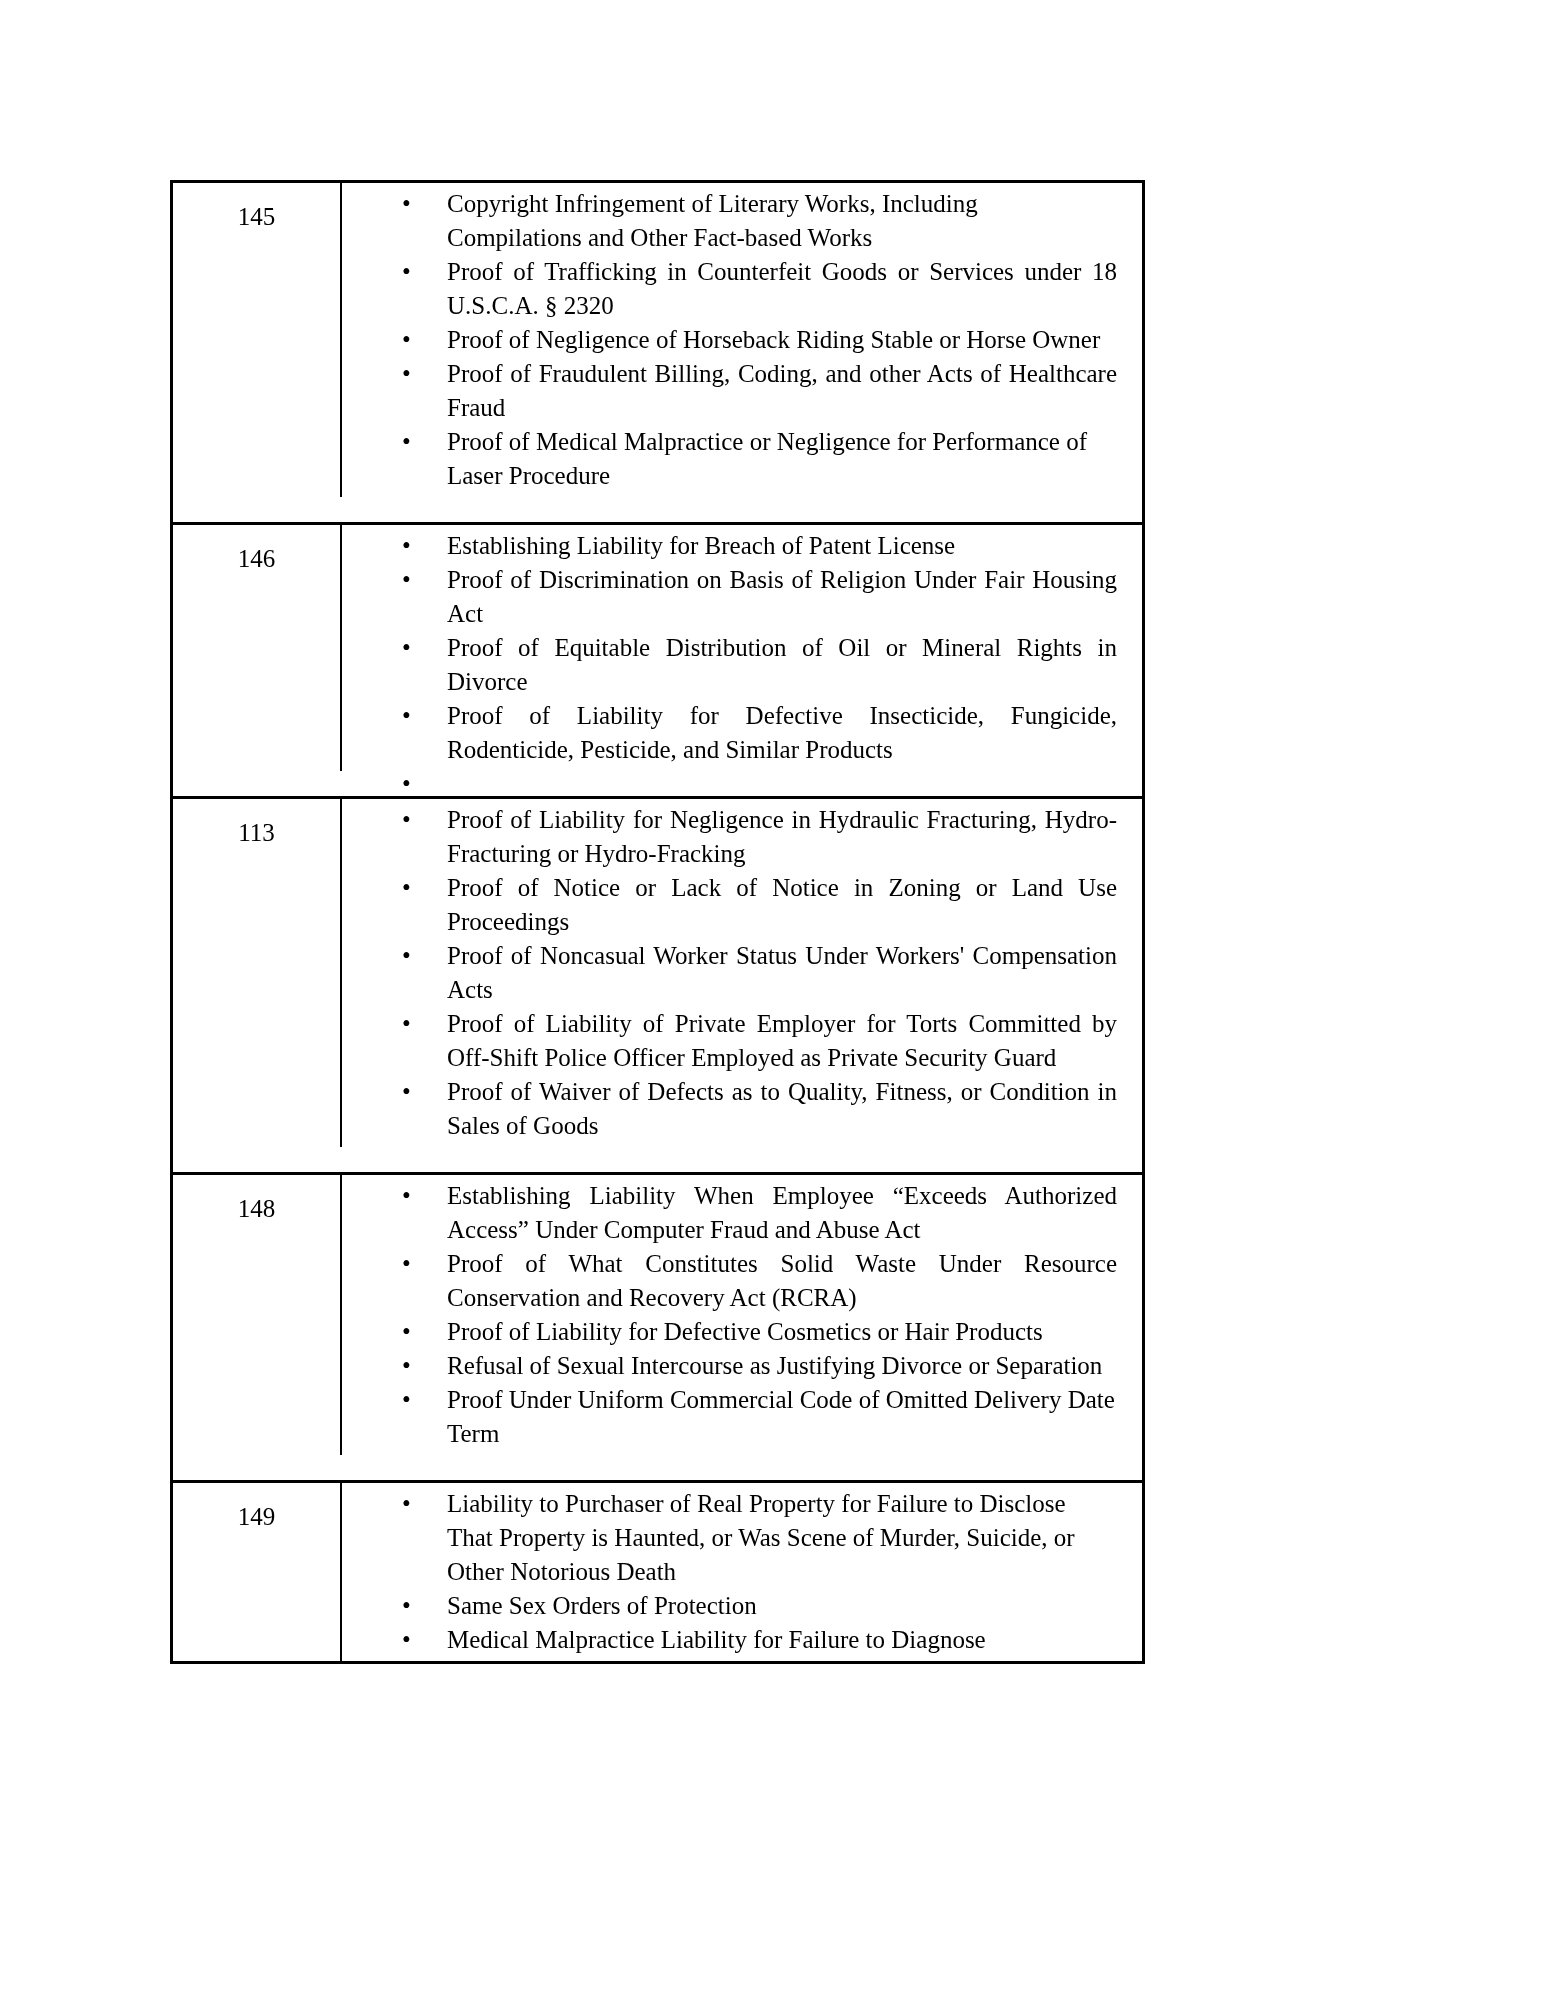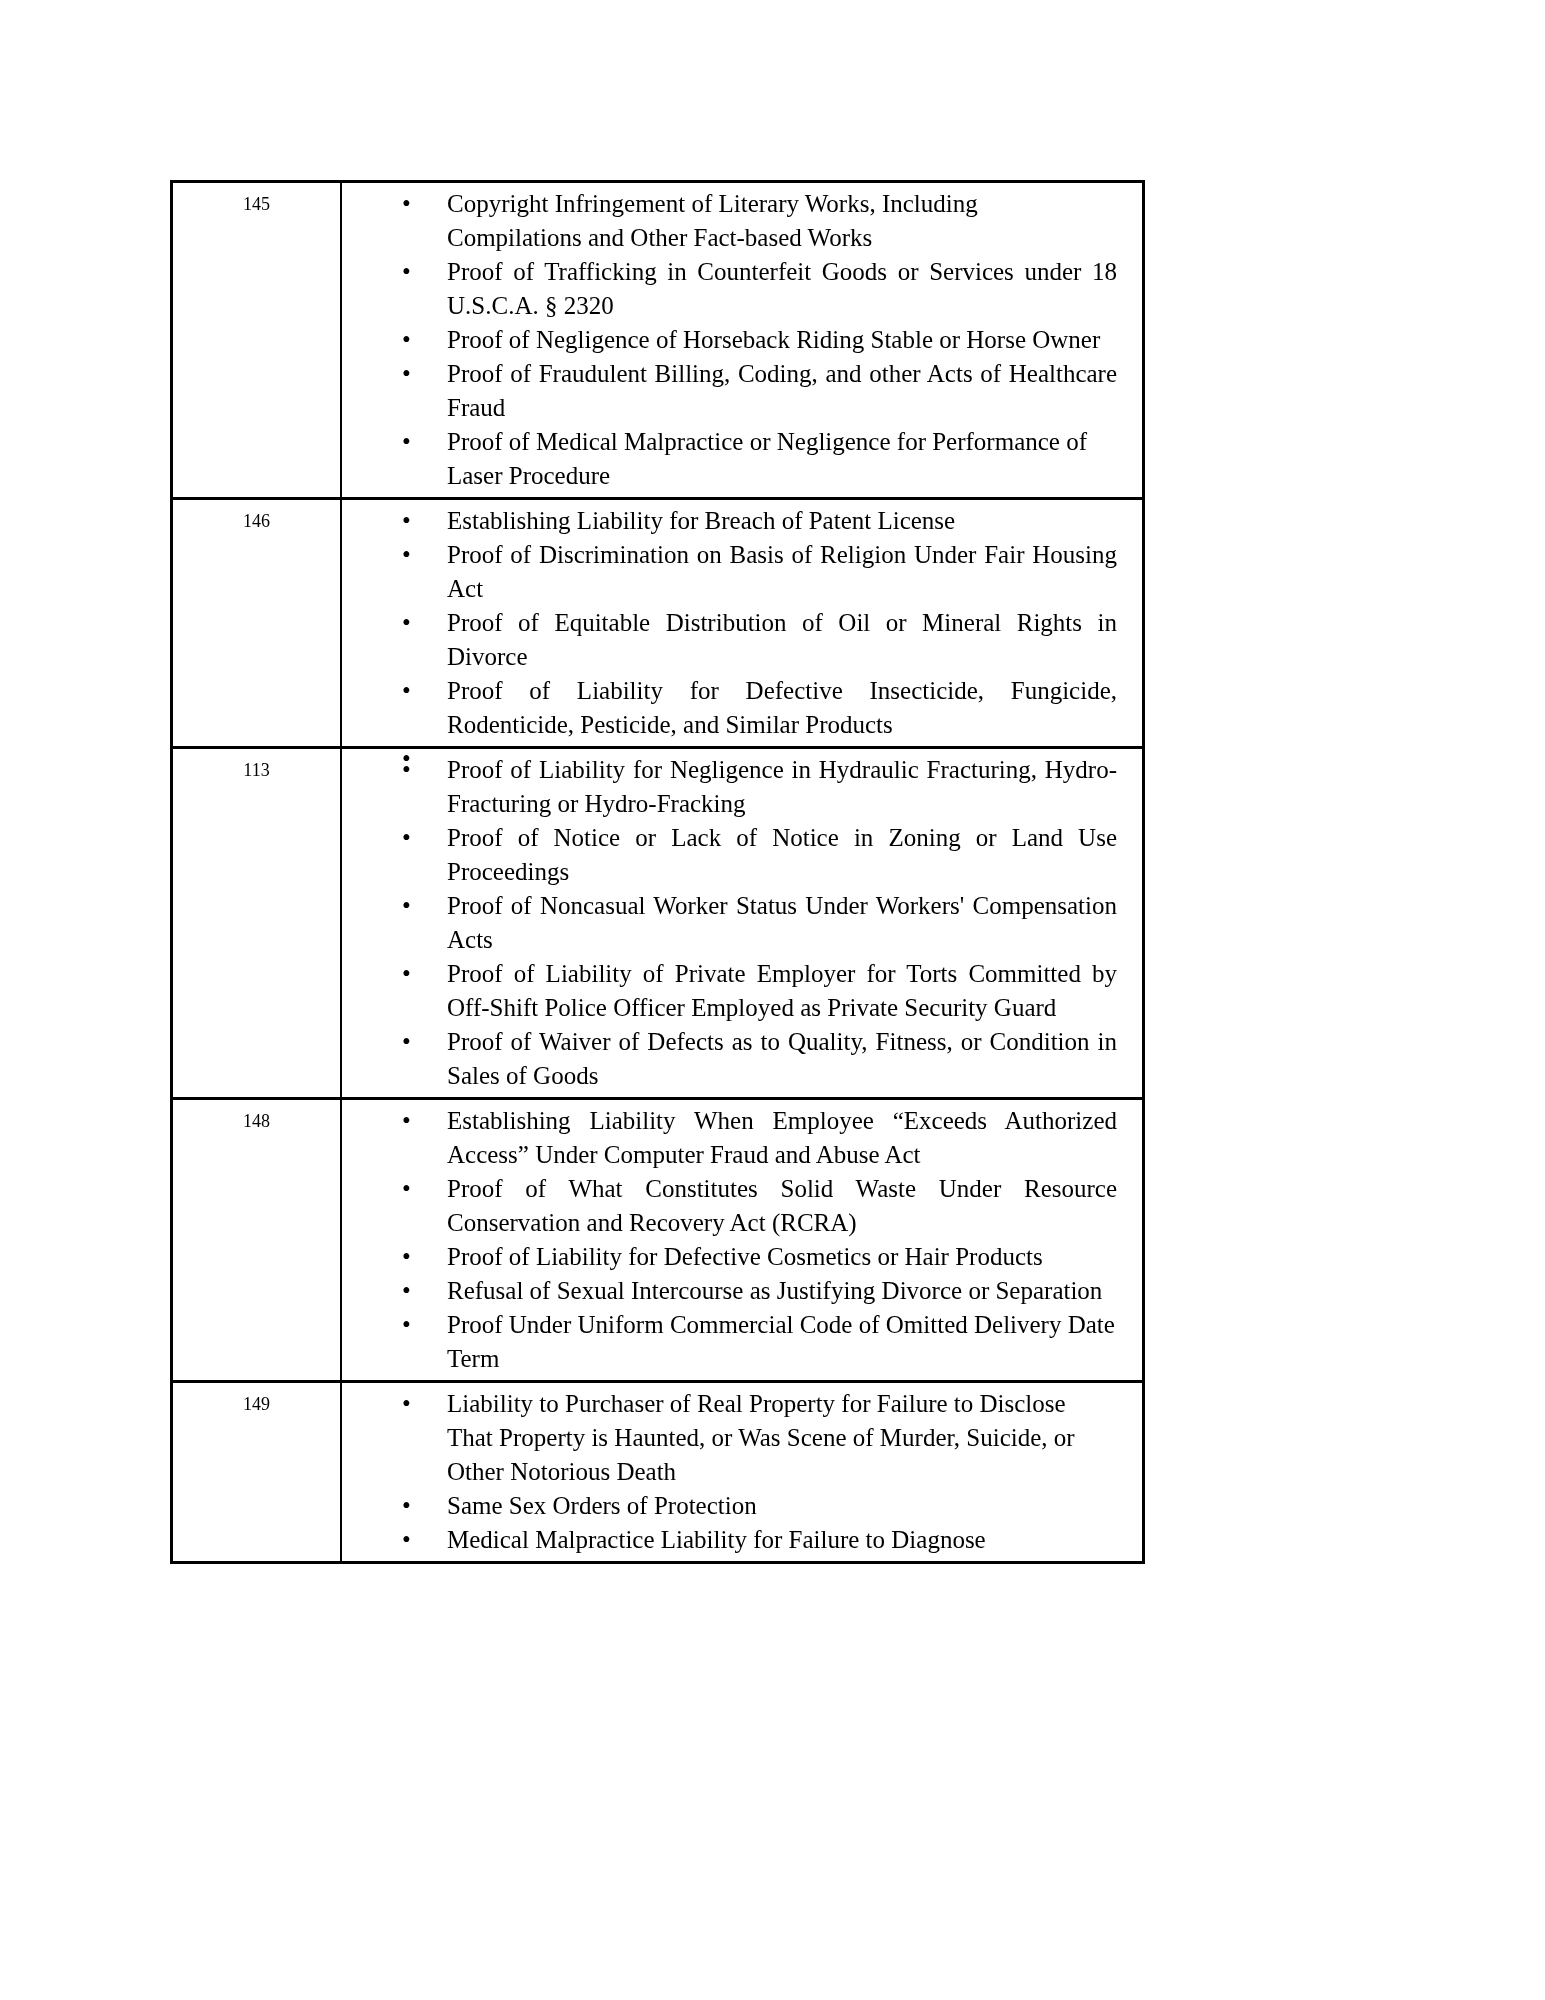--- a/index.html
+++ b/index.html
@@ -14,30 +14,30 @@
   }
   .doc-table {
     position: absolute;
     left: 170px;
     top: 180px;
     width: 975px;
     box-sizing: border-box;
     border: 3px solid #000000;
   }
   .row { display: flex; align-items: stretch; }
-  .row + .row { border-top: 3px solid #000000; }
+  .row + .row { border-top: 3px solid #000000; margin-top: 25px; }
   .num-cell {
     flex: 0 0 169px;
     width: 169px;
     box-sizing: border-box;
     border-right: 2px solid #000000;
     text-align: center;
-    font-size: 18px;
+    font-size: 25px;
     line-height: 34px;
-    padding-top: 4px;
+    padding-top: 17px;
   }
   .content-cell {
     flex: 1 1 auto;
     min-width: 0;
     padding: 4px 25px 4px 0;
   }
   .bullet-item {
     position: relative;
     padding-left: 105px;
     font-size: 25px;

